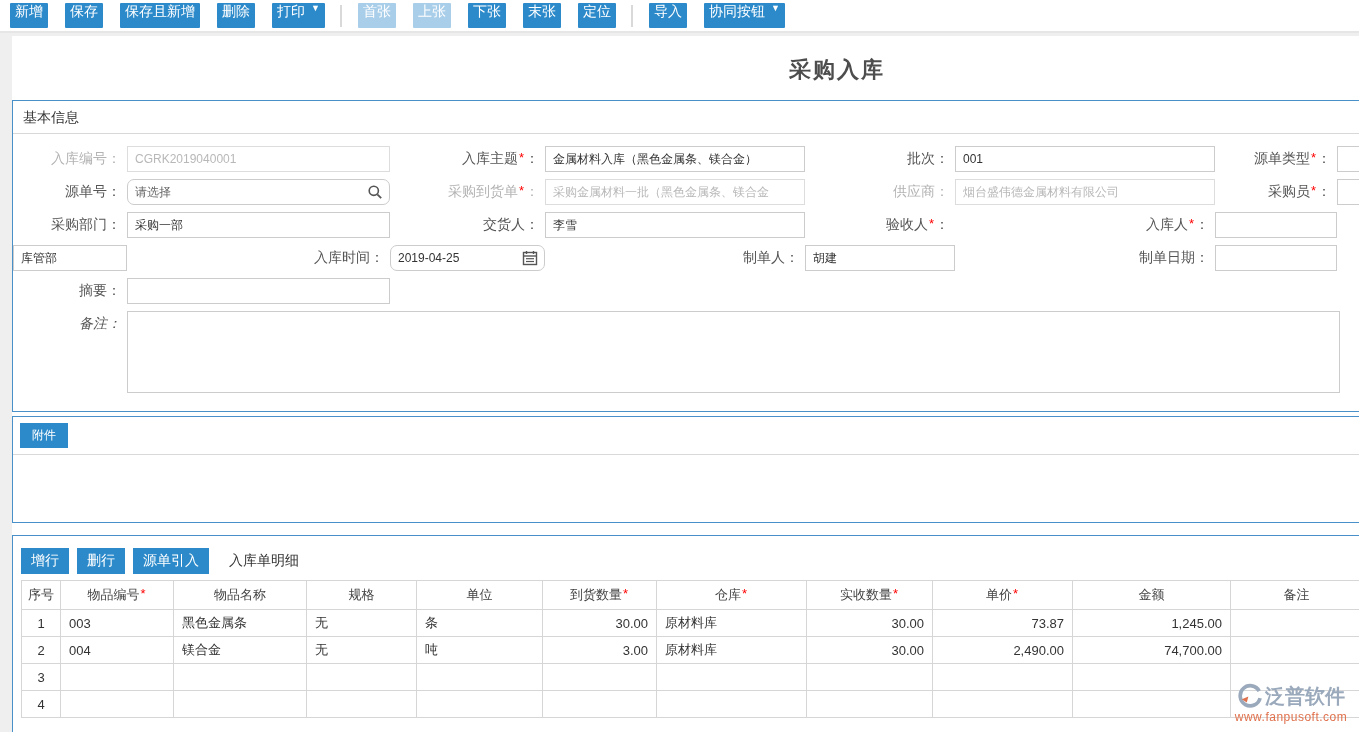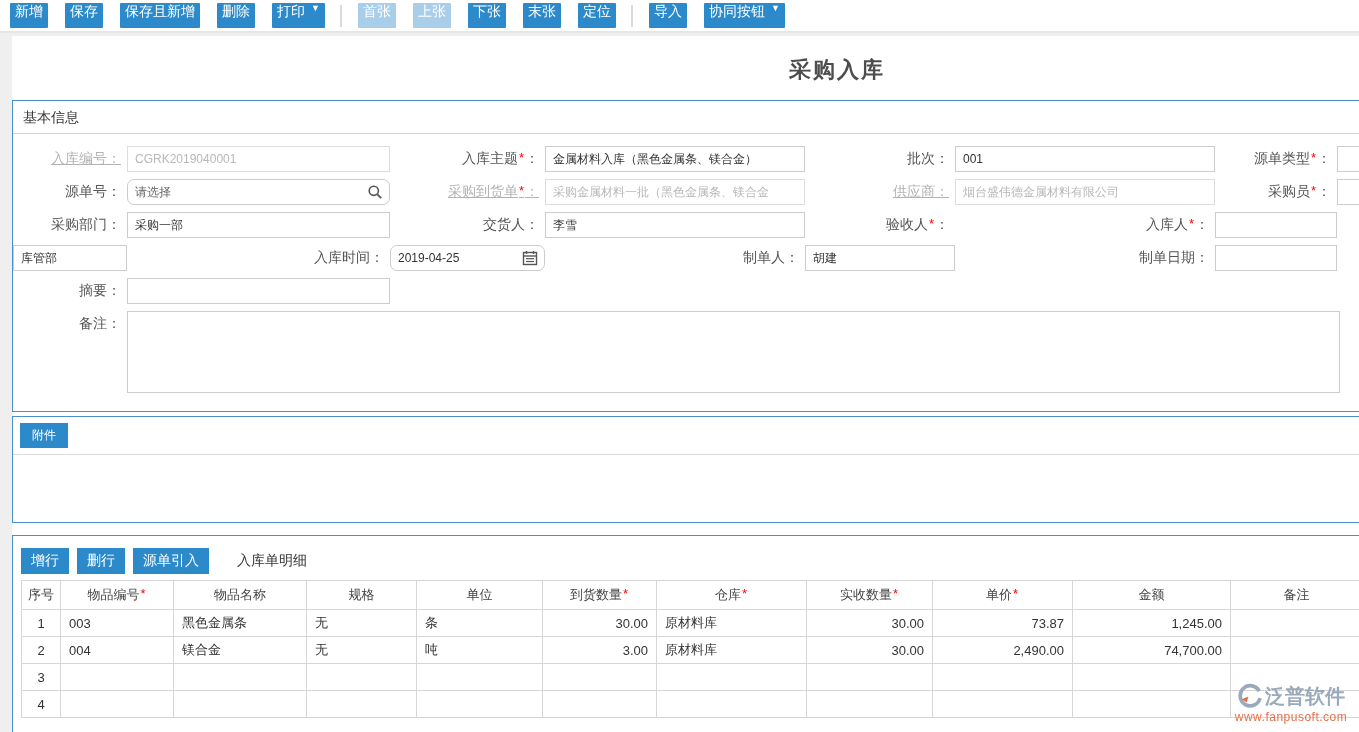--- a/index.html
+++ b/index.html
@@ -37,55 +37,55 @@
   }
   
   .form-grid {
     display:grid;
     grid-template-columns:114px 263px 155px 260px 150px 260px 122px 263px;
     padding:12px 0 18px; row-gap:7px; align-items:center;
   }
   .f-label {
     font-size:14px; color:#555; text-align:right; padding-right:6px; white-space:nowrap;
   }
-  .f-label.disabled { color:#b3b3b3;text-decoration:underline; }
+  .f-label.disabled { color:#b3b3b3; }
   .req { color:#f00; font-size:13px; margin:0 1px; vertical-align:top; }
   .f-value { position:relative; }
   .f-value input {
     width:100%; height:26px; border:1px solid #ccc; background:#fff;
     font-size:12px; color:#333; padding:0 7px; font-family:inherit;
     white-space:nowrap; overflow:hidden;
   }
   .f-value.hasicon input { padding-right:26px;border-radius:7px; }
   .f-value input.disabled { color:#b8b8b8; border-color:#ddd; }
   .f-value input.placeholderish { color:#666; }
   .f-value .input-icon {
     position:absolute; right:7px; top:5px; width:16px; height:16px; cursor:pointer;
   }
   .f-value textarea {
     width:1213px; height:82px; border:1px solid #ccc; resize:none;
     font-size:14px; color:#333; padding:4px 7px; font-family:inherit; display:block;
   }
-  .f-label.top { align-self:start; padding-top:4px; }
+  .f-label.top { align-self:start; padding-top:4px;font-style:italic; }
   .f-value.tall { align-self:start; }
   
   .attach-panel { margin-top:4px; height:107px; }
   .attach-btn {
     margin:6px 0 0 7px; height:25px; padding:0 12px; background:#2c8aca; color:#fff;
     border:none; font-size:12px; cursor:pointer; font-family:inherit;
   }
   .attach-divider { margin-top:6px; border-top:1px solid #d9d9d9; }
   
   .detail-panel { margin-top:12px; height:200px; border-bottom:none; }
   .detail-toolbar { display:flex; align-items:center; padding:12px 0 6px 8px; }
   .dbtn {
     height:26px; background:#2c8aca; color:#fff; border:none; cursor:pointer;
     font-size:14px; padding:0 10px; margin-right:8px; font-family:inherit; white-space:nowrap;
   }
-  .detail-title { font-size:14px; color:#333; margin-left:20px; }
+  .detail-title { font-size:14px; color:#333; margin-left:12px; }
   table.grid {
     border-collapse:collapse; table-layout:fixed; margin-left:8px; width:1341px;
     background:#fff;
   }
   table.grid th, table.grid td {
     border:1px solid #d6d6d6; font-size:13px; overflow:hidden; white-space:nowrap;
   }
   table.grid th {
     height:29px; font-weight:normal; color:#444; text-align:center; background:#fff;
   }

